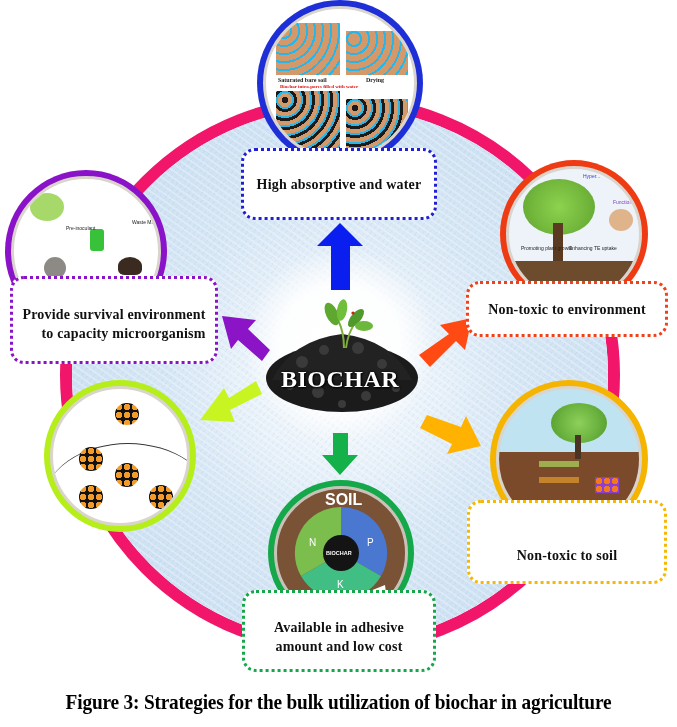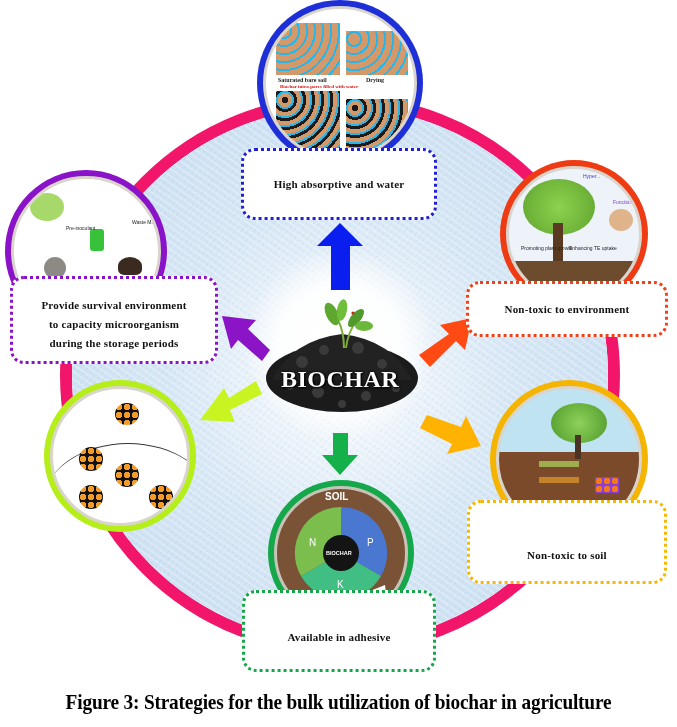--- a/index.html
+++ b/index.html
@@ -9,21 +9,21 @@
   .ring { position:absolute; left:60px; top:95px; width:560px; height:560px; border-radius:50%; border:12px solid #f2166a; box-sizing:border-box; }
   .bg-disc { position:absolute; left:72px; top:107px; width:536px; height:536px; border-radius:50%;
     background: radial-gradient(circle at 50% 50%, #ffffff 0%, #eef5fb 18%, #d7e7f5 45%, #cfe2f3 70%, #c7dcef 100%); }
   .bg-noise { position:absolute; left:72px; top:107px; width:536px; height:536px; border-radius:50%; opacity:.35;
     background-image: repeating-linear-gradient(35deg, rgba(255,255,255,.7) 0 2px, transparent 2px 6px),
                       repeating-linear-gradient(-50deg, rgba(160,190,220,.4) 0 1px, transparent 1px 5px); }
   .pic { position:absolute; border-radius:50%; box-sizing:border-box; overflow:hidden; }
   .pic-inner { position:absolute; inset:6px; border-radius:50%; border:3px solid #d9d4cc; overflow:hidden; background:#fff; }
   .label-box { position:absolute; background:#fff; border-radius:14px; box-sizing:border-box;
     display:flex; align-items:center; justify-content:center; text-align:center;
-    font-weight:bold; font-size:11px; line-height:19px; color:#111; letter-spacing:.2px; }
+    font-weight:bold; font-size:14px; line-height:19px; color:#111; letter-spacing:.2px; }
   .caption { position:absolute; left:0; top:690px; width:677px; text-align:center; font-weight:bold;
     font-family:"Liberation Serif", serif; font-size:21px; color:#000; transform:scaleX(.92); transform-origin:center; letter-spacing:-.2px; }
   .biochar-text { position:absolute; left:278px; top:366px; width:124px; text-align:center; color:#fff; font-weight:bold;
     font-size:24px; letter-spacing:.5px; text-shadow:0 0 3px #000, 1px 1px 2px #000; }
   .tiny { font-family:"Liberation Sans", sans-serif; font-size:6px; color:#222; position:absolute; white-space:nowrap; }
 </style>
 </head>
 <body>
 
 <div id="stage">
@@ -93,25 +93,24 @@
       <div class="abs" style="left:30px;top:78px;width:22px;height:22px;border-radius:50%;background:#8d8a86;"></div>
       <div class="abs" style="left:76px;top:50px;width:14px;height:22px;border-radius:3px;background:#37c23a;"></div>
       <div class="abs" style="left:104px;top:78px;width:24px;height:18px;border-radius:50% 50% 30% 30%;background:#3a2a20;"></div>
       <div class="abs" style="left:68px;top:100px;width:12px;height:24px;border-radius:50%;background:#2fa7d9;transform:rotate(-20deg);"></div>
       <div class="abs" style="left:80px;top:98px;width:12px;height:26px;border-radius:50%;background:#c87a1a;transform:rotate(25deg);"></div>
       <span class="tiny" style="left:52px;top:46px;font-size:5px;">Pre-inoculant</span>
       <span class="tiny" style="left:118px;top:40px;font-size:5px;">Waste Management</span>
       <span class="tiny" style="left:98px;top:100px;font-size:5px;">Phosphorus biochar</span>
     </div>
   </div>
-  <div class="label-box" style="left:10px;top:276px;width:208px;height:88px;border:3px dotted #8a12c8;padding-top:8px;">
+  <div class="label-box" style="left:10px;top:276px;width:208px;height:88px;border:3px dotted #8a12c8;padding-top:8px;text-align:right;">
     <div>
       <div>Provide survival environment</div>
       <div>to capacity microorganism</div>
-      <div>during the storage periods</div>
     </div>
   </div>
 
   <div class="pic" style="left:500px;top:160px;width:148px;height:148px;background:#ee3b14;">
     <div class="pic-inner" style="background:#eef3fa;">
       <div class="abs" style="left:14px;top:10px;width:72px;height:56px;border-radius:50%;background:radial-gradient(circle,#8fd24f,#5ea32e);"></div>
       <div class="abs" style="left:44px;top:54px;width:10px;height:40px;background:#5a3b22;"></div>
       <div class="abs" style="left:0;top:92px;width:100%;height:60px;background:#6d4b2d;"></div>
       <div class="abs" style="left:100px;top:40px;width:24px;height:22px;border-radius:50%;background:#e0b48a;"></div>
       <span class="tiny" style="left:12px;top:76px;font-size:5px;">Promoting plant growth</span>
@@ -152,27 +151,28 @@
 
   <div class="pic" style="left:268px;top:480px;width:146px;height:146px;background:#14a84a;">
     <div class="pic-inner" style="background:#7a5236;border-color:#c9c2b8;">
       <svg class="abs" style="left:0;top:0;" width="128" height="128" viewBox="0 0 128 128">
         <path d="M64 64 L64 18 A46 46 0 0 1 104 87 Z" fill="#4a78d0"></path>
         <path d="M64 64 L104 87 A46 46 0 0 1 24 87 Z" fill="#40be84"></path>
         <path d="M64 64 L24 87 A46 46 0 0 1 64 18 Z" fill="#7bbe4e"></path>
         <circle cx="64" cy="64" r="18" fill="#141414"></circle>
         <path d="M88 104 L108 96 L110 112 L90 116 Z" fill="#ffffff"></path>
       </svg>
-      <span class="tiny" style="left:48px;top:2px;font-size:10px;font-weight:bold;color:#fff;">SOIL</span>
+      <span class="tiny" style="left:48px;top:2px;font-size:16px;font-weight:bold;color:#fff;">SOIL</span>
       <span class="tiny" style="left:32px;top:48px;font-size:10px;color:#fff;">N</span>
       <span class="tiny" style="left:90px;top:48px;font-size:10px;color:#fff;">P</span>
       <span class="tiny" style="left:60px;top:90px;font-size:10px;color:#fff;">K</span>
       <span class="tiny" style="left:49px;top:61px;font-size:5.5px;font-weight:bold;color:#fff;">BIOCHAR</span>
     </div>
   </div>
   <div class="label-box" style="left:242px;top:590px;width:194px;height:82px;border:3px dotted #14a84a;padding-top:12px;">
     <div>
       <div>Available in adhesive</div>
+      <div>amount and low cost</div>
     </div>
   </div>
 </div>
 
 <div class="caption">Figure 3: Strategies for the bulk utilization of biochar in agriculture</div>
 
 </body></html>

